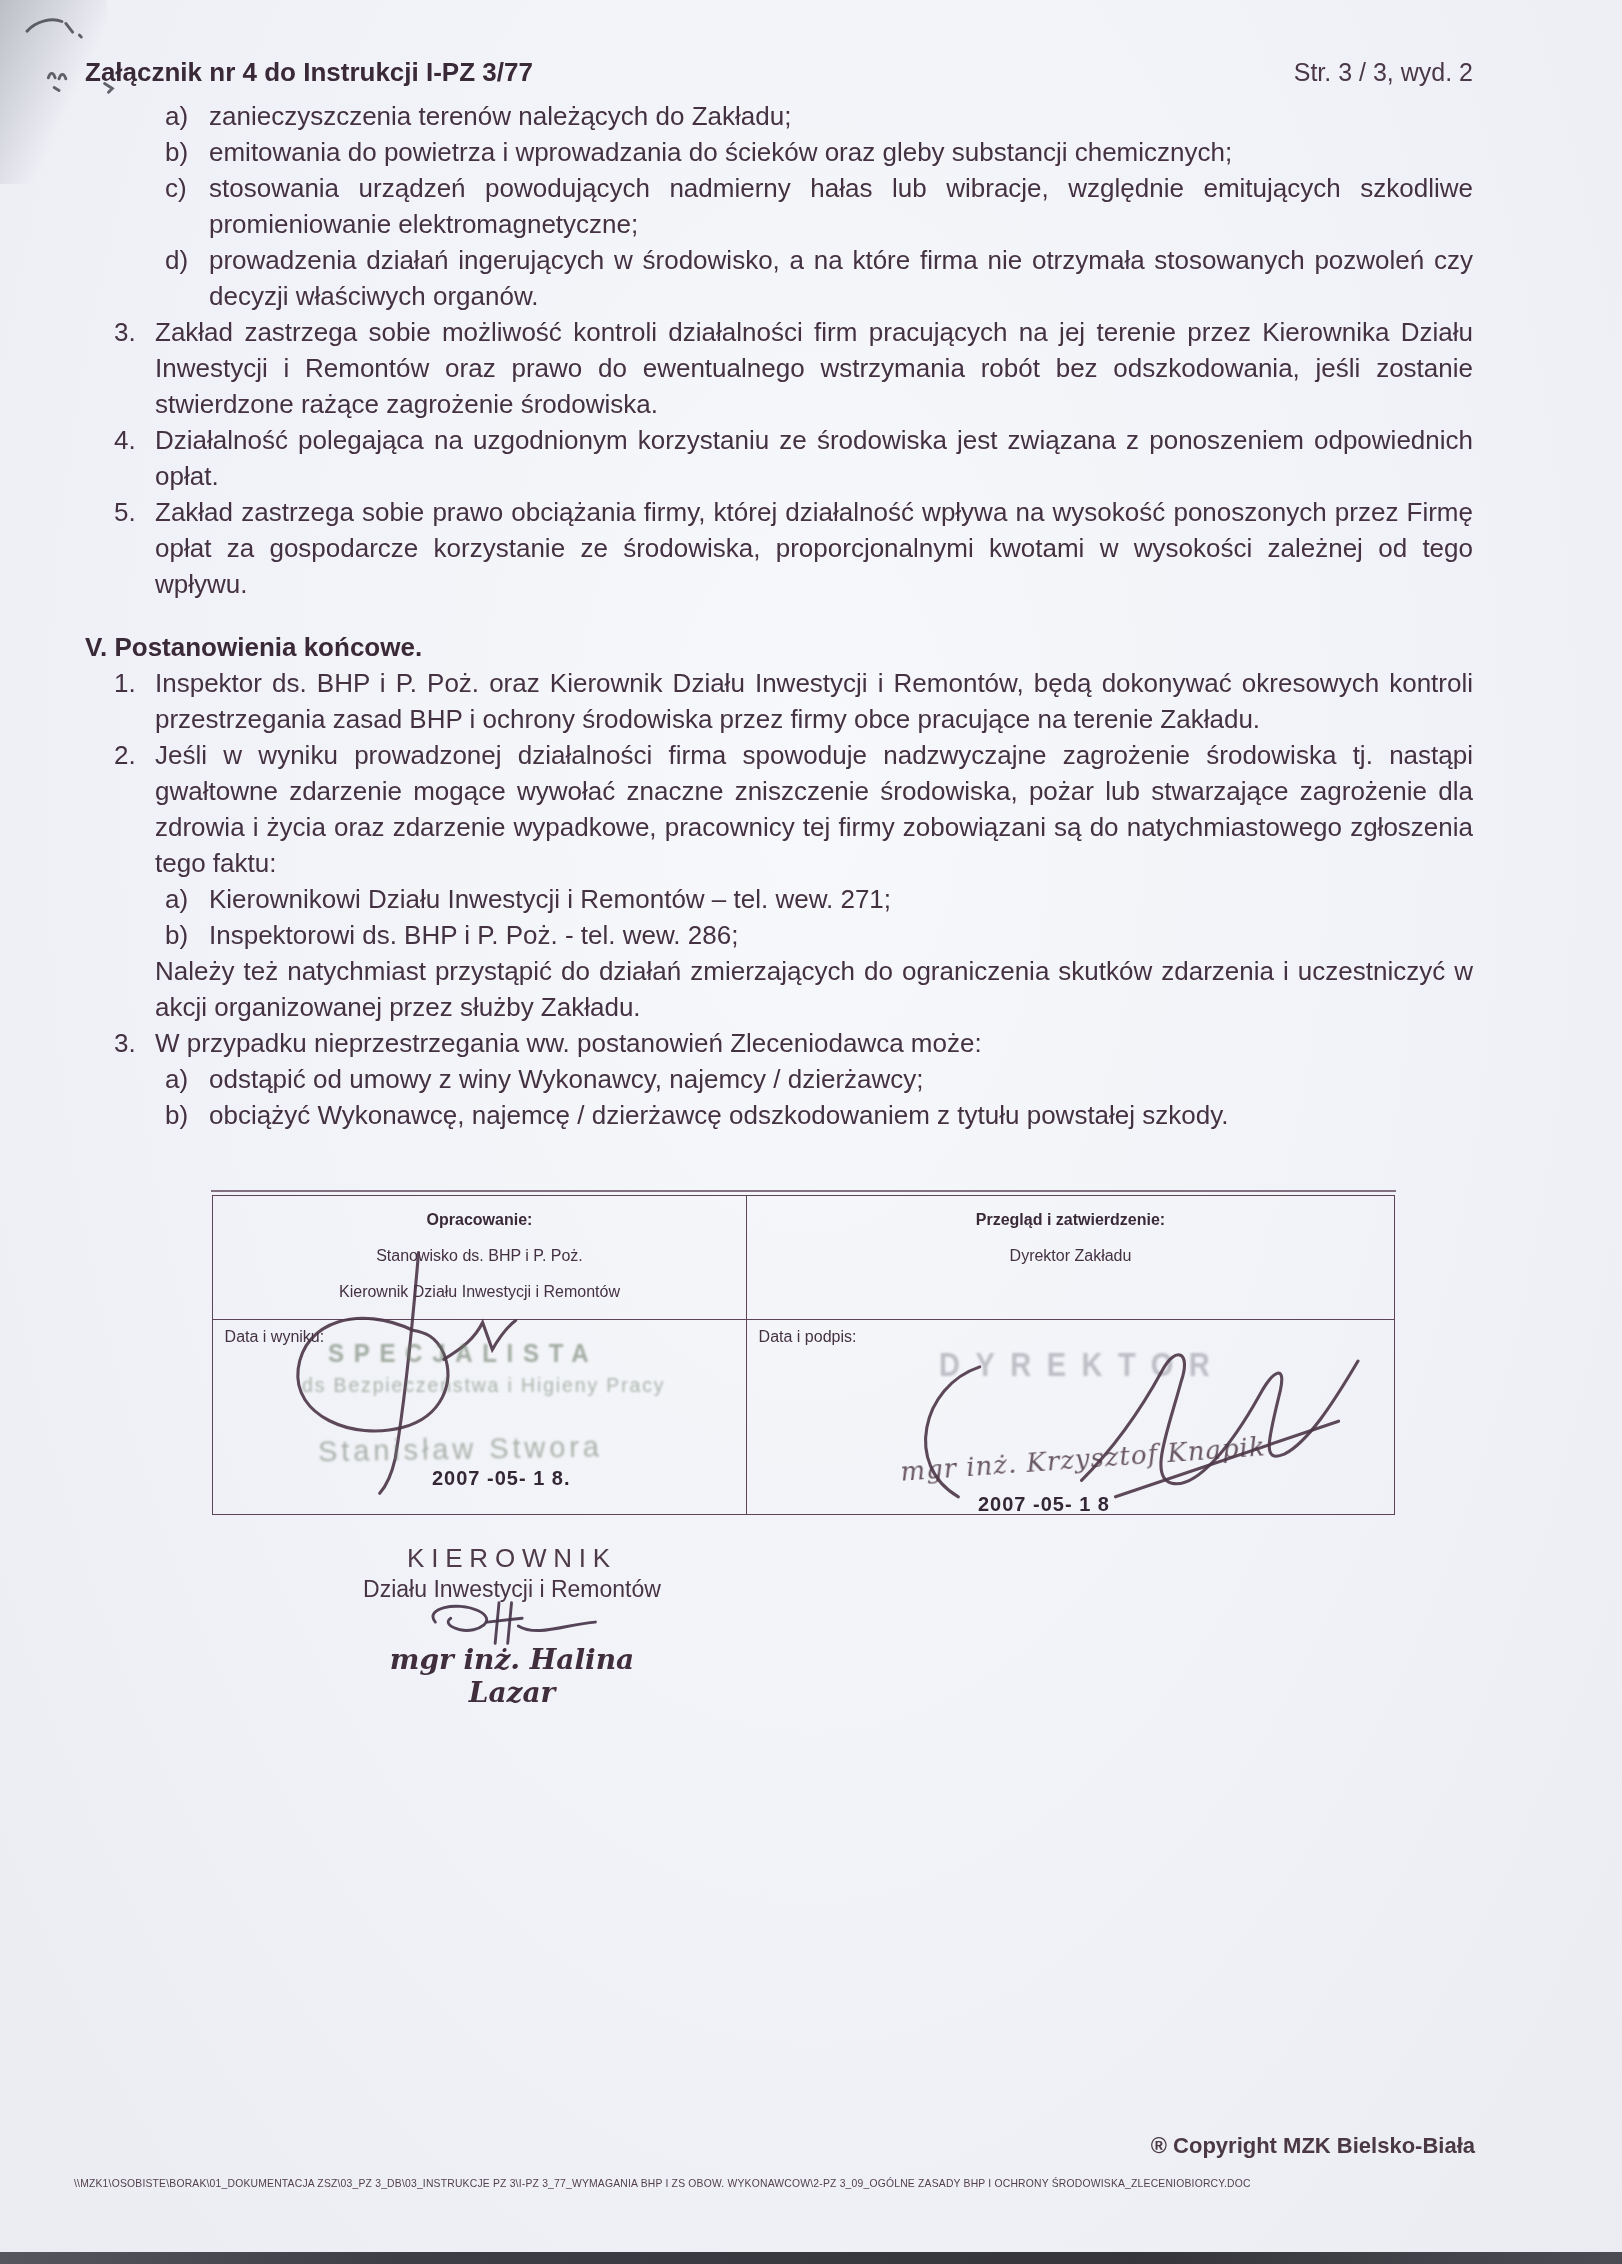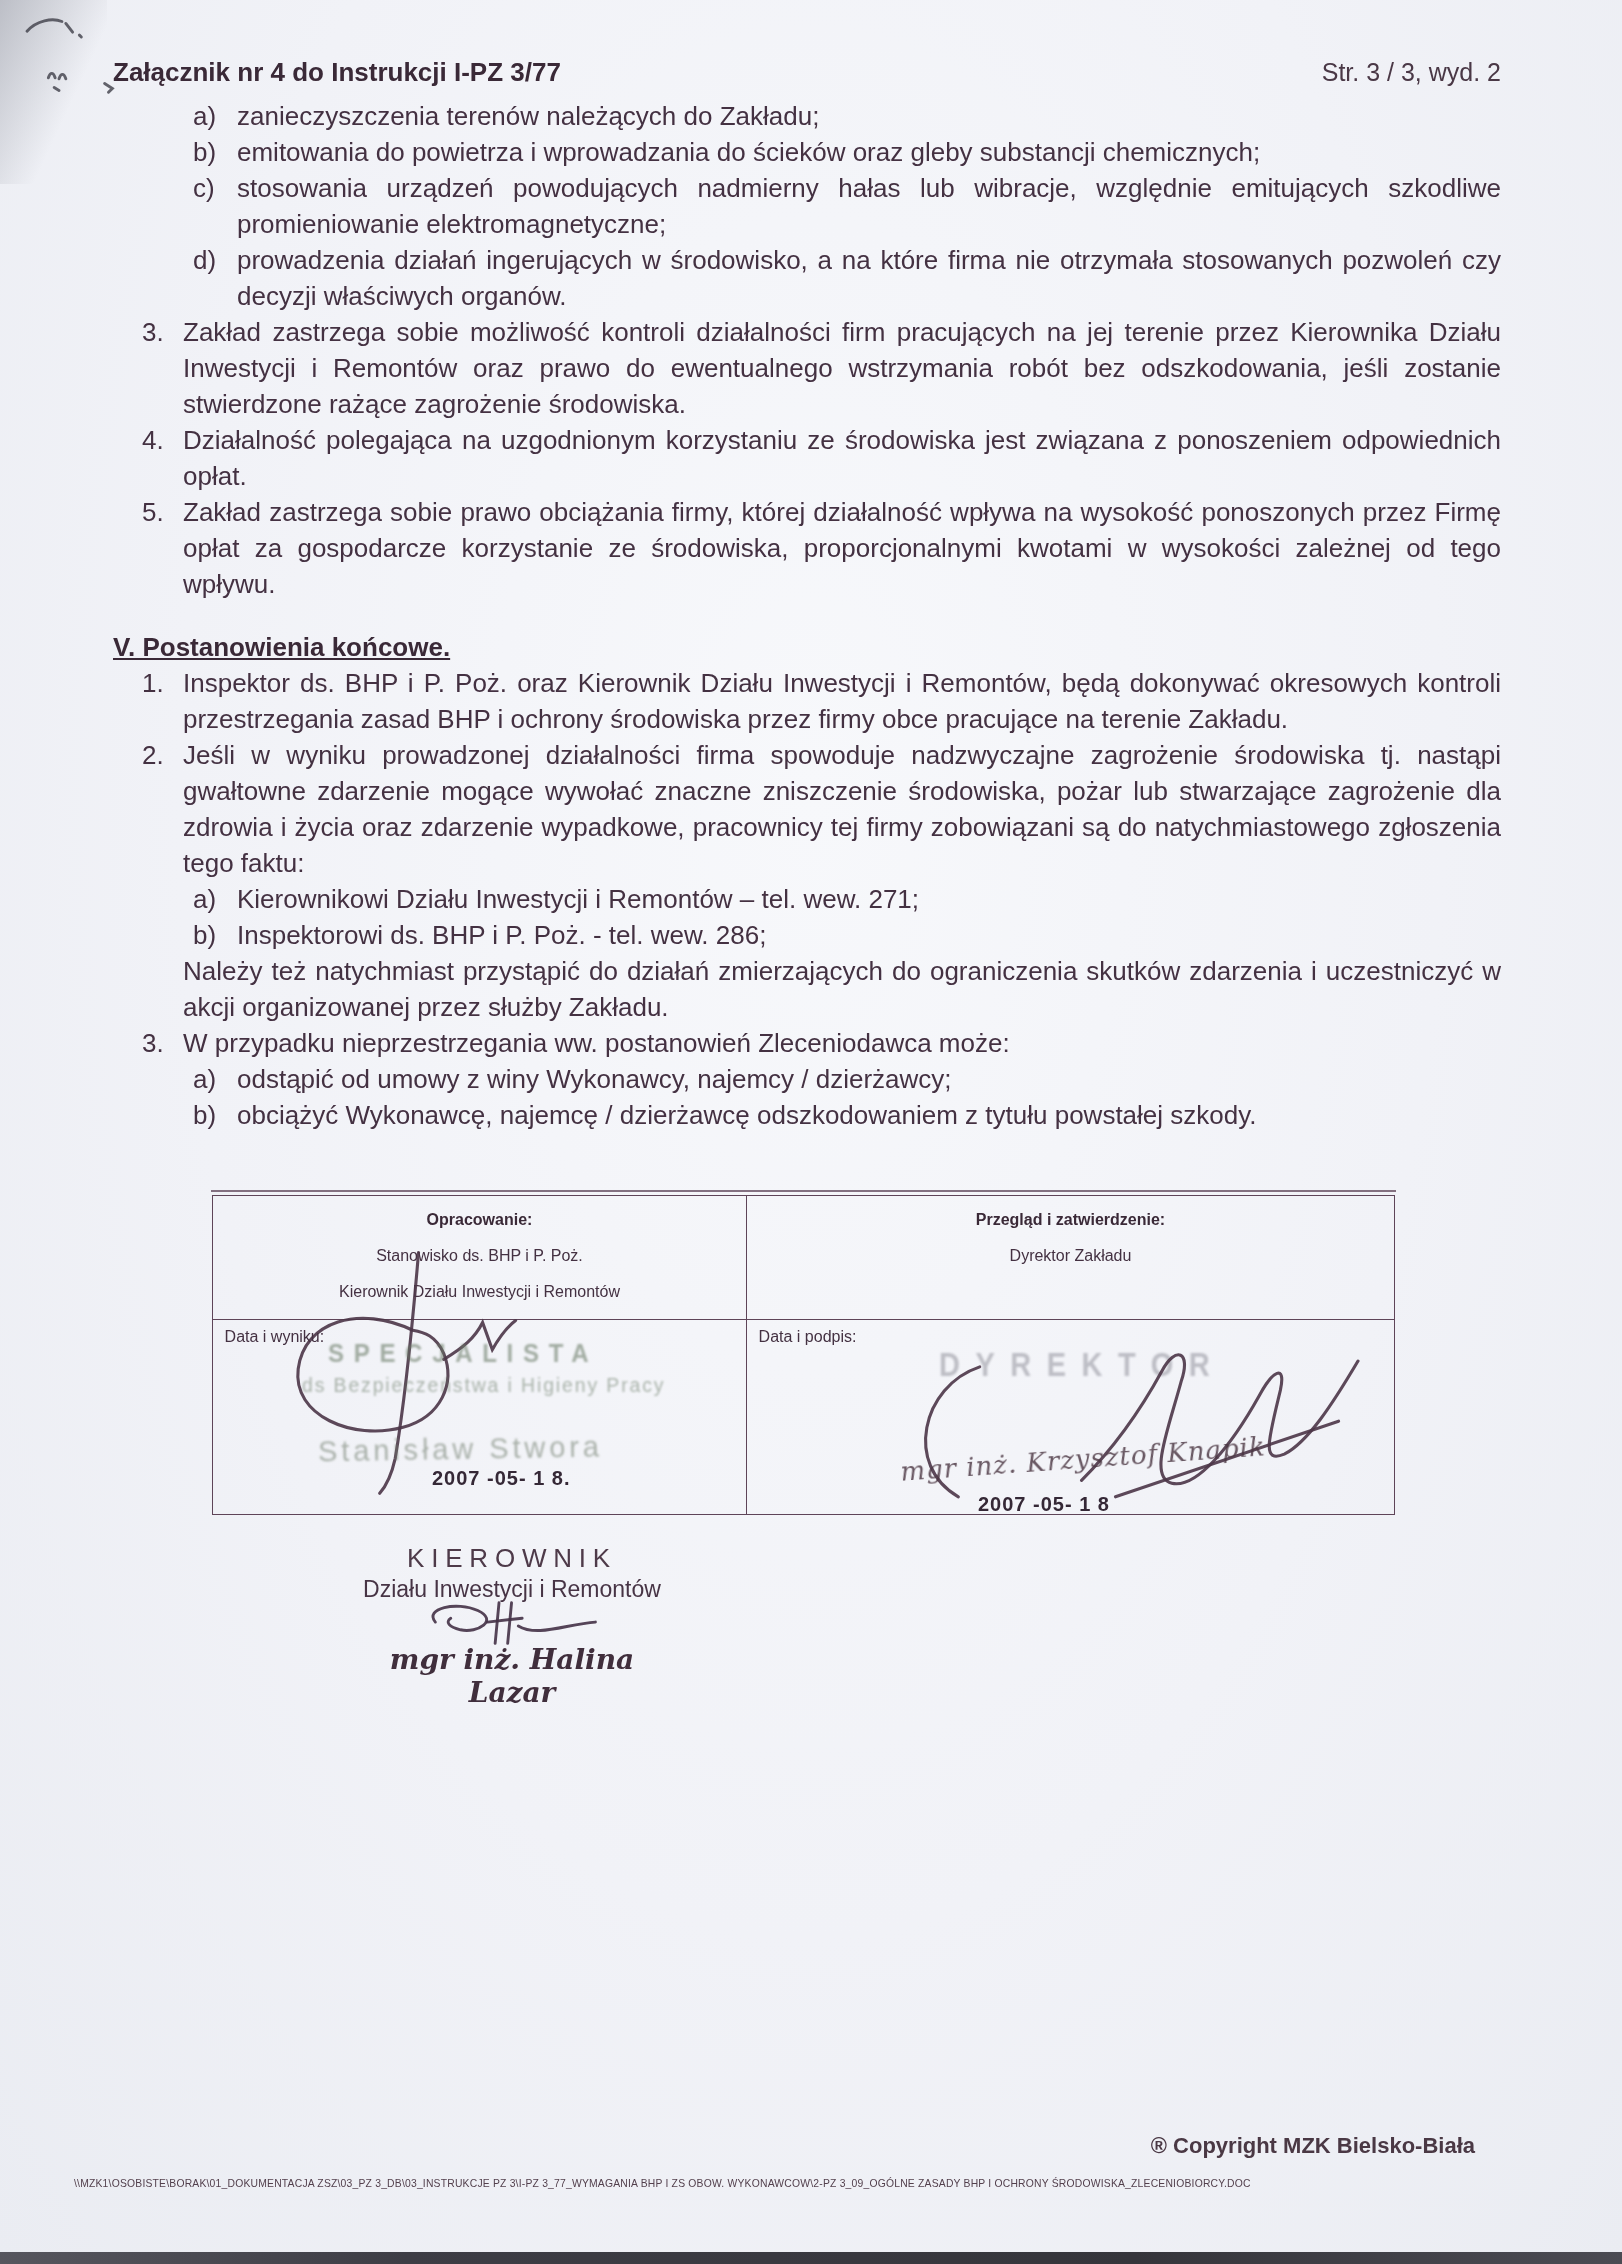--- a/index.html
+++ b/index.html
@@ -7,32 +7,32 @@
     position:relative; width:1622px; height:2265px; margin:0 auto;
     background: radial-gradient(ellipse at 50% 35%, #f7f8fb 0%, #f1f2f7 55%, #eaecf2 100%);
     font-family:"Liberation Sans","DejaVu Sans",sans-serif;
     color:#443142; overflow:hidden;
   }
   .corner-shade { position:absolute; left:0; top:0; width:107px; height:184px;
     background:linear-gradient(115deg, rgba(148,151,161,.55), rgba(148,151,161,0) 62%); }
   .bottom-edge { position:absolute; left:0; bottom:0; width:100%; height:12.6px;
     background:linear-gradient(to right,#56565e,#3d3d45 25%,#35353b 70%,#4b4b53); }
 
-  .content { position:absolute; left:85px; top:54px; width:1388px; font-size:26px; line-height:36px;margin-left:28px; }
+  .content { position:absolute; left:85px; top:54px; width:1388px; font-size:26px; line-height:36px; }
   .hdr { display:flex; justify-content:space-between; align-items:baseline; margin-bottom:7.8px; }
   .b { font-weight:bold; color:#3a2937; }
   .hdr .right { font-size:25px; color:#4a3846; }
 
   .item { position:relative; text-align:justify; }
   .lt { padding-left:124px; }
   .lt > .mk { position:absolute; left:80px; }
   .nm { padding-left:70px; }
   .nm > .mk { position:absolute; left:29px; }
   .note { padding-left:70px; text-align:justify; }
-  .sect { font-weight:bold; color:#3a2937; margin-top:27px;text-decoration:underline; }
+  .sect { font-weight:bold; color:#3a2937; margin-top:27px; }
 
   
   .sig-table { position:absolute; left:212px; top:1195px; width:1183px;
     border:1.9px solid #5e4458; box-sizing:border-box; }
   .sig-table::before { content:""; position:absolute; left:-1.9px; right:-1.9px; top:-5.8px; height:1.5px; background:rgba(94,68,88,.75); }
   .trow { display:flex; }
   .r1 { border-bottom:1.9px solid #5e4458; min-height:107px; }
   .tc1 { width:534px; border-right:1.9px solid #5e4458; box-sizing:border-box; }
   .tc2 { flex:1; }
   .r1 .tcell { text-align:center; padding:5.8px 3.9px 9.7px 3.9px; line-height:36px; }

